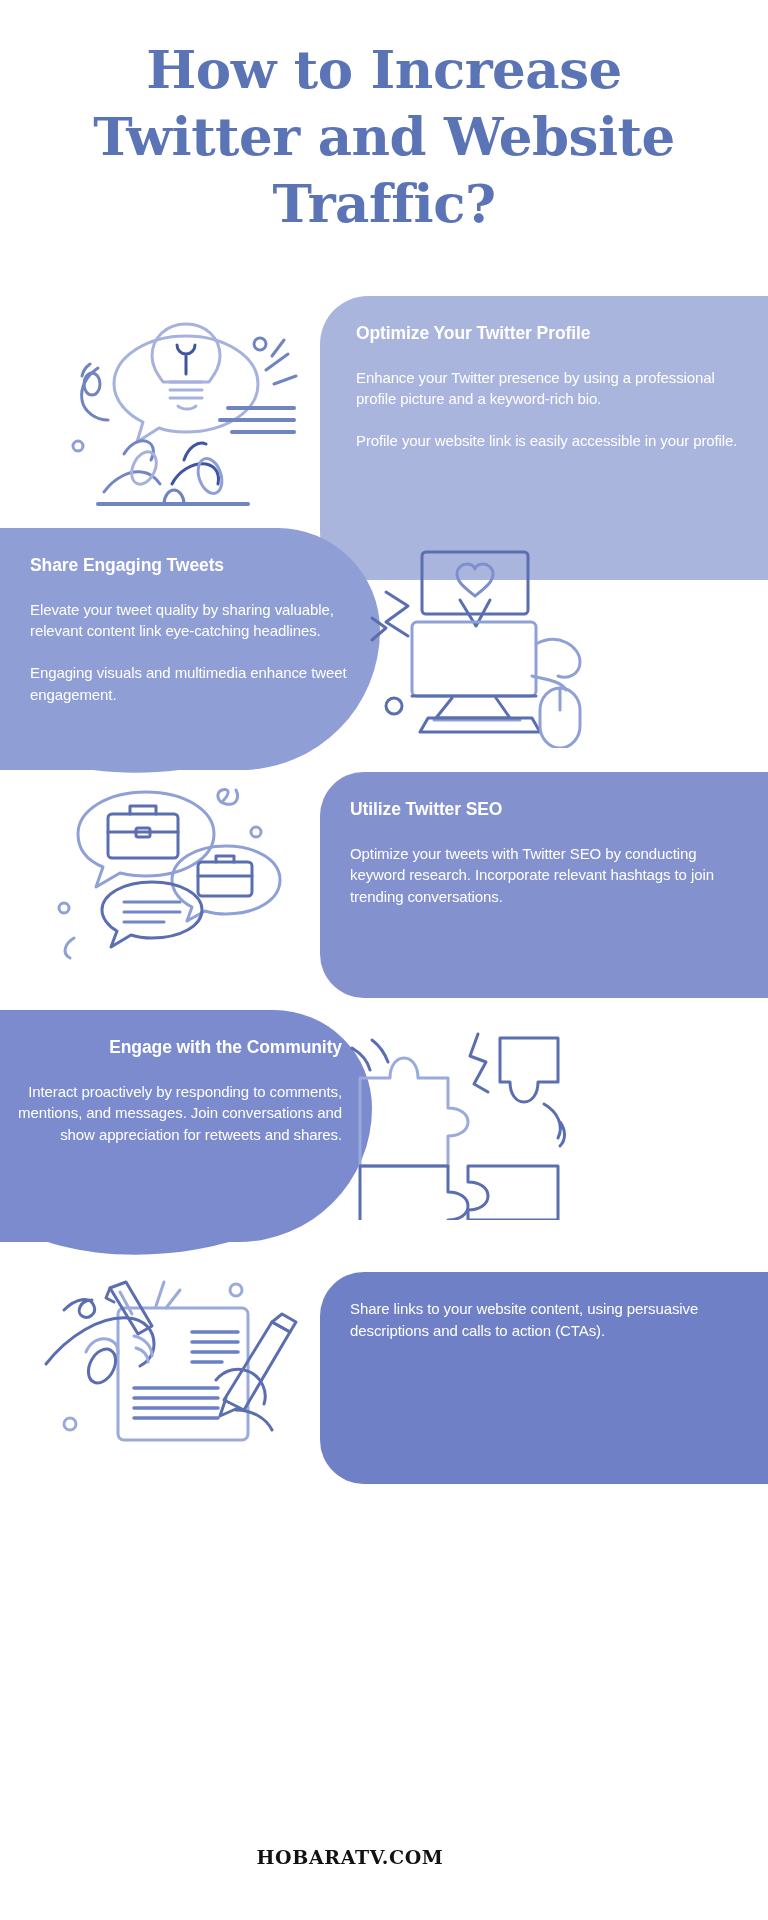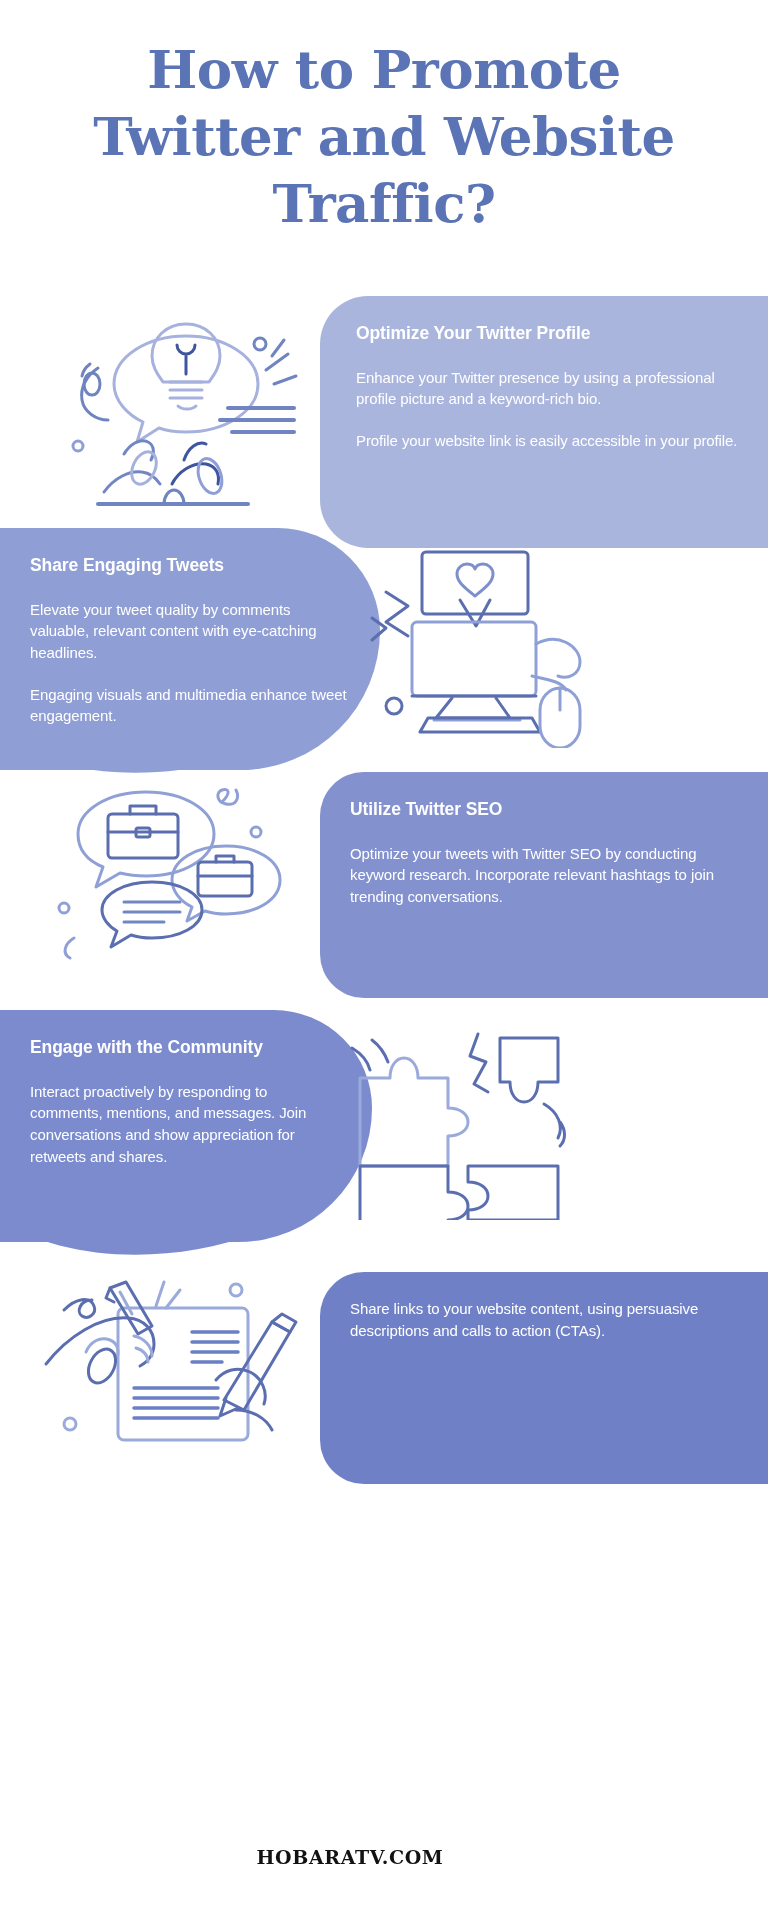--- a/index.html
+++ b/index.html
@@ -54,42 +54,42 @@
   .card-body {
     font-size: 15px;
     line-height: 1.44;
     font-weight: 400;
     letter-spacing: -0.1px;
   }
   .card-body + .card-body { margin-top: 20px; }
 
   
   .card-1 {
-    left: 320px; top: 296px; width: 448px; height: 252px;
+    left: 320px; top: 296px; width: 448px; height: 284px;
     background: #aab5de;
     border-radius: 48px 0 0 48px;
     padding-left: 36px;
   }
   .card-2 {
     left: -60px; top: 528px; width: 440px; height: 242px;
     background: #8f9ed4;
     border-radius: 0 110px 150px 0;
   }
   .card-2 .inner { margin-left: 60px; }
   .card-3 {
     left: 320px; top: 772px; width: 448px; height: 226px;
     background: #8391cf;
     border-radius: 44px 0 0 44px;
   }
   .card-4 {
     left: -60px; top: 1010px; width: 432px; height: 232px;
     background: #7b8bce;
     border-radius: 0 110px 150px 0;
   }
-  .card-4 .inner { margin-left: 60px; }
+  .card-4 .inner { margin-left: 40px; text-align: right; }
   .card-5 {
     left: 320px; top: 1272px; width: 448px; height: 212px;
     background: #6f80c6;
     border-radius: 44px 0 0 44px;
   }
 
   
   .tail {
     position: absolute;
     pointer-events: none;
@@ -119,21 +119,21 @@
     letter-spacing: 0.6px;
     color: #121212;
   }
 </style>
 </head>
 <body>
 
 <div id="page">
 
   <div class="title-wrap">
-    <div class="title">How to Promote</div>
+    <div class="title">How to Increase</div>
     <div class="title">Twitter and Website</div>
     <div class="title">Traffic?</div>
   </div>
 
   <div class="illus il-1">
     <svg viewBox="0 0 248 218" width="248" height="218" fill="none" stroke="#5a6eb0" stroke-width="3" stroke-linecap="round" stroke-linejoin="round">
 
       <path d="M62 86c0-28 34-48 72-48s72 20 72 48-34 48-72 48c-10 0-19-1-27-4l-22 14 6-20C76 117 62 103 62 86z" stroke="#a6b2dd"></path>
 
       <path d="M46 70c-12 8-18 20-16 32 2 12 14 20 26 20" stroke="#6f84c0"></path>
@@ -167,21 +167,21 @@
     <div class="inner">
       <div class="card-title">Optimize Your Twitter Profile</div>
       <div class="card-body">Enhance your Twitter presence by using a professional profile picture and a keyword-rich bio.</div>
       <div class="card-body">Profile your website link is easily accessible in your profile.</div>
     </div>
   </div>
 
   <div class="card card-2">
     <div class="inner">
       <div class="card-title">Share Engaging Tweets</div>
-      <div class="card-body">Elevate your tweet quality by comments valuable, relevant content with eye-catching headlines.</div>
+      <div class="card-body">Elevate your tweet quality by sharing valuable, relevant content link eye-catching headlines.</div>
       <div class="card-body">Engaging visuals and multimedia enhance tweet engagement.</div>
     </div>
   </div>
   <svg class="tail tail-2" viewBox="0 0 330 90">
     <path d="M0 0 C 60 78, 210 84, 318 24 C 236 96, 70 100, 0 46 Z" fill="#8f9ed4"></path>
   </svg>
 
   <div class="illus il-2">
     <svg viewBox="0 0 240 200" width="240" height="200" fill="none" stroke="#5a6eb0" stroke-width="3" stroke-linecap="round" stroke-linejoin="round">
 

